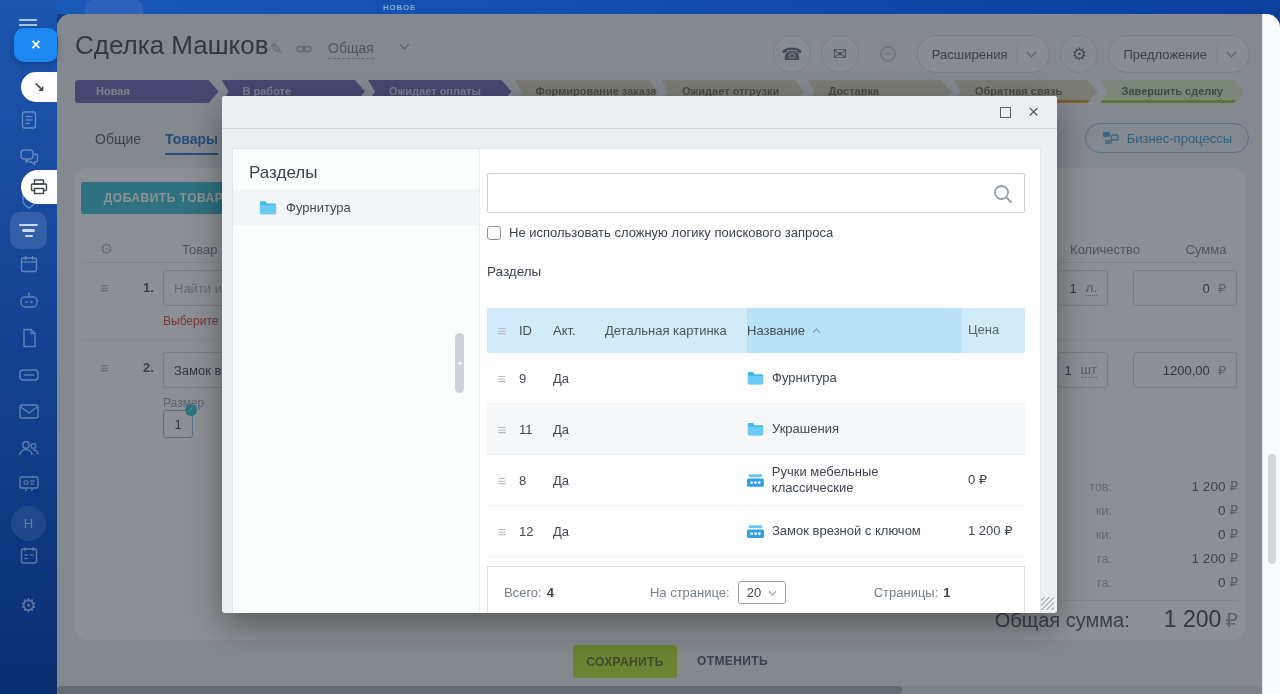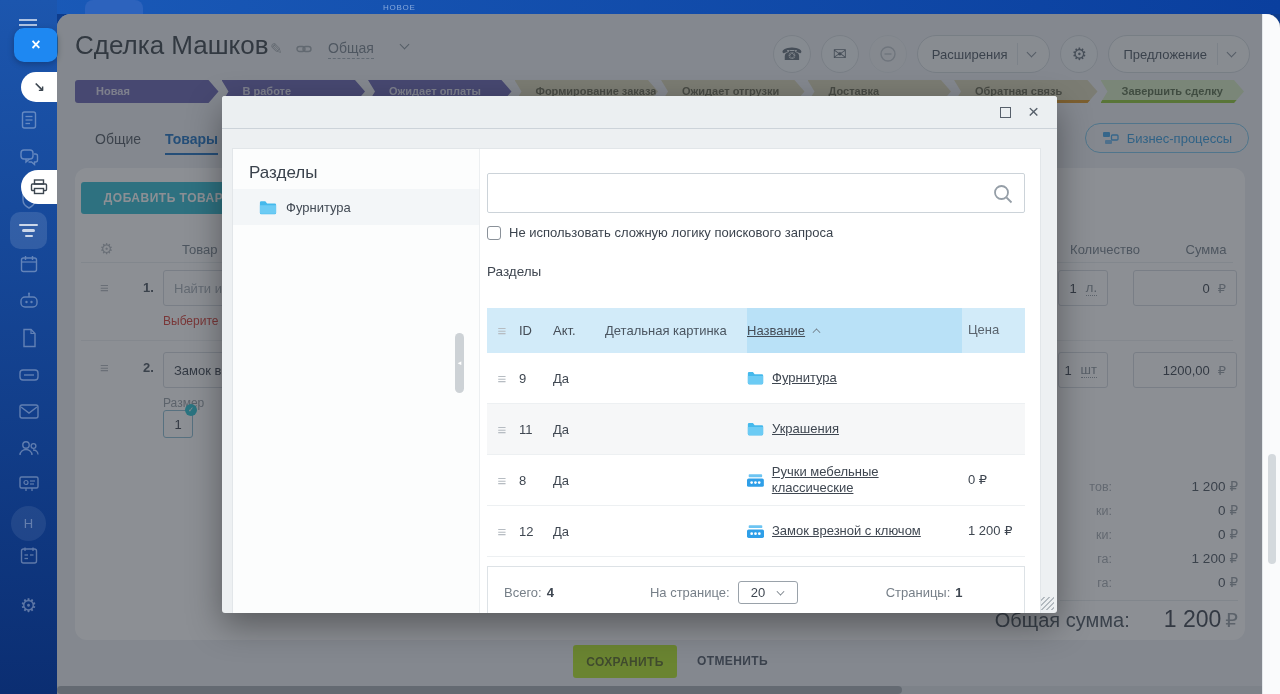--- a/index.html
+++ b/index.html
@@ -3,21 +3,21 @@
 <meta charset="utf-8">
 <style>
   * { margin:0; padding:0; box-sizing:border-box; }
   html,body { width:1280px; height:694px; overflow:hidden; }
   body { position:relative; font-family:"Liberation Sans","DejaVu Sans",sans-serif; background:#0e3c8c; color:#424a54; }
   .abs { position:absolute; }
 
   
   .topbar { position:absolute; left:0; top:0; right:0; height:14px; background:linear-gradient(90deg,#1a5ab8,#0a3f9e); }
   .topbar-tab { position:absolute; left:85px; top:0; width:58px; height:14px; background:#2d63bd; border-radius:8px 8px 0 0; }
-  .topbar-badge { position:absolute; left:383px; top:3px; font-size:8px; font-weight:normal; color:#87a9dc; letter-spacing:.8px; }
+  .topbar-badge { position:absolute; left:383px; top:3px; font-size:8px; font-weight:bold; color:#87a9dc; letter-spacing:.8px; }
 
   
   .sidebar { position:absolute; left:0; top:0; width:57px; height:694px; background:linear-gradient(180deg,#1c56ae,#0b2e72); z-index:40; }
   .side-ic { position:absolute; left:50%; transform:translateX(-50%); opacity:.33; color:#fff; }
   .burger { width:18px; height:2px; background:rgba(255,255,255,.65); position:absolute; left:19px; top:19px; box-shadow:0 5px 0 rgba(255,255,255,.65),0 10px 0 rgba(255,255,255,.65); }
   .close-pill { position:absolute; left:14px; top:28px; width:44px; height:34px; background:#1e88f2; border-radius:10px; display:flex; align-items:center; justify-content:center; color:#fff; font-size:16px; font-weight:bold; box-shadow:0 2px 6px rgba(0,0,0,.25); }
   .white-pill { position:absolute; left:21px; width:36px; background:#fff; border-radius:17px 0 0 17px; display:flex; align-items:center; justify-content:center; color:#3c4650; }
   .feed-box { position:absolute; left:10px; top:212px; width:37px; height:37px; background:rgba(255,255,255,.12); border-radius:10px; display:flex; flex-direction:column; align-items:center; justify-content:center; gap:3px; }
   .feed-box i { display:block; height:2.5px; background:rgba(255,255,255,.75); border-radius:2px; }
   .h-badge { position:absolute; left:11px; top:506px; width:35px; height:35px; border-radius:50%; background:rgba(255,255,255,.08); color:rgba(255,255,255,.3); display:flex; align-items:center; justify-content:center; font-size:13px; }
@@ -101,30 +101,30 @@
   .m-checkbox { width:14px; height:14px; border:1px solid #8a9199; border-radius:3px; background:#fff; }
   .m-checkrow label { font-size:13px; color:#3c444e; }
   .m-gridlabel { margin-top:24px; font-size:13.5px; color:#3f4650; }
 
   .m-table { margin-top:29px; font-size:13px; color:#3f4751; }
   .m-thead { display:flex; background:#d2ebf9; height:45px; align-items:center; color:#454d57; }
   .mc-drag { width:30px; text-align:center; }
   .mc-id { width:36px; padding-left:2px; }
   .mc-act { width:52px; }
   .mc-pic { width:142px; line-height:1.2; color:#4a5560; }
-  .mc-name { width:215px; display:flex; align-items:center; gap:8px;text-decoration:underline; }
+  .mc-name { width:215px; display:flex; align-items:center; gap:8px; }
   .mc-price { width:63px; padding-left:6px; line-height:1.25; }
   .m-thead .mc-name { align-self:stretch; background:#b9e1f7; align-items:center; }
   .m-thead .mc-price { color:#5a646e; }
   .m-row { display:flex; height:51px; align-items:center; border-bottom:1px solid #edf0f2; }
   .m-row.alt { background:#f6f7f8; }
   .m-row .mc-name { line-height:1.2; }
   .m-pager { margin-top:9px; border:1px solid #dde2e6; padding:14px 16px 16px; display:flex; align-items:center; font-size:13px; color:#767f88; }
   .m-pager b { color:#3f4751; margin-left:5px; }
-  .pp-select { margin-left:8px; width:60px; height:23px; border:1px solid #9aa2aa; border-radius:3px; display:flex; align-items:center; justify-content:space-evenly; color:#3f4751; background:#fff; }
+  .pp-select { margin-left:8px; width:48px; height:23px; border:1px solid #9aa2aa; border-radius:3px; display:flex; align-items:center; justify-content:space-evenly; color:#3f4751; background:#fff; }
   .pp-select .cv { border-color:#6b747d; transform:rotate(45deg) scale(.8); margin-top:-3px; }
   .m-resize { position:absolute; right:3px; bottom:3px; width:13px; height:13px; background:repeating-linear-gradient(135deg, transparent 0 2px, #b4bbc1 2px 3.5px); }
 
   svg { display:block; }
   .fade-ic { opacity:.45; }
 </style>
 </head>
 <body>
 
 <div class="topbar">

